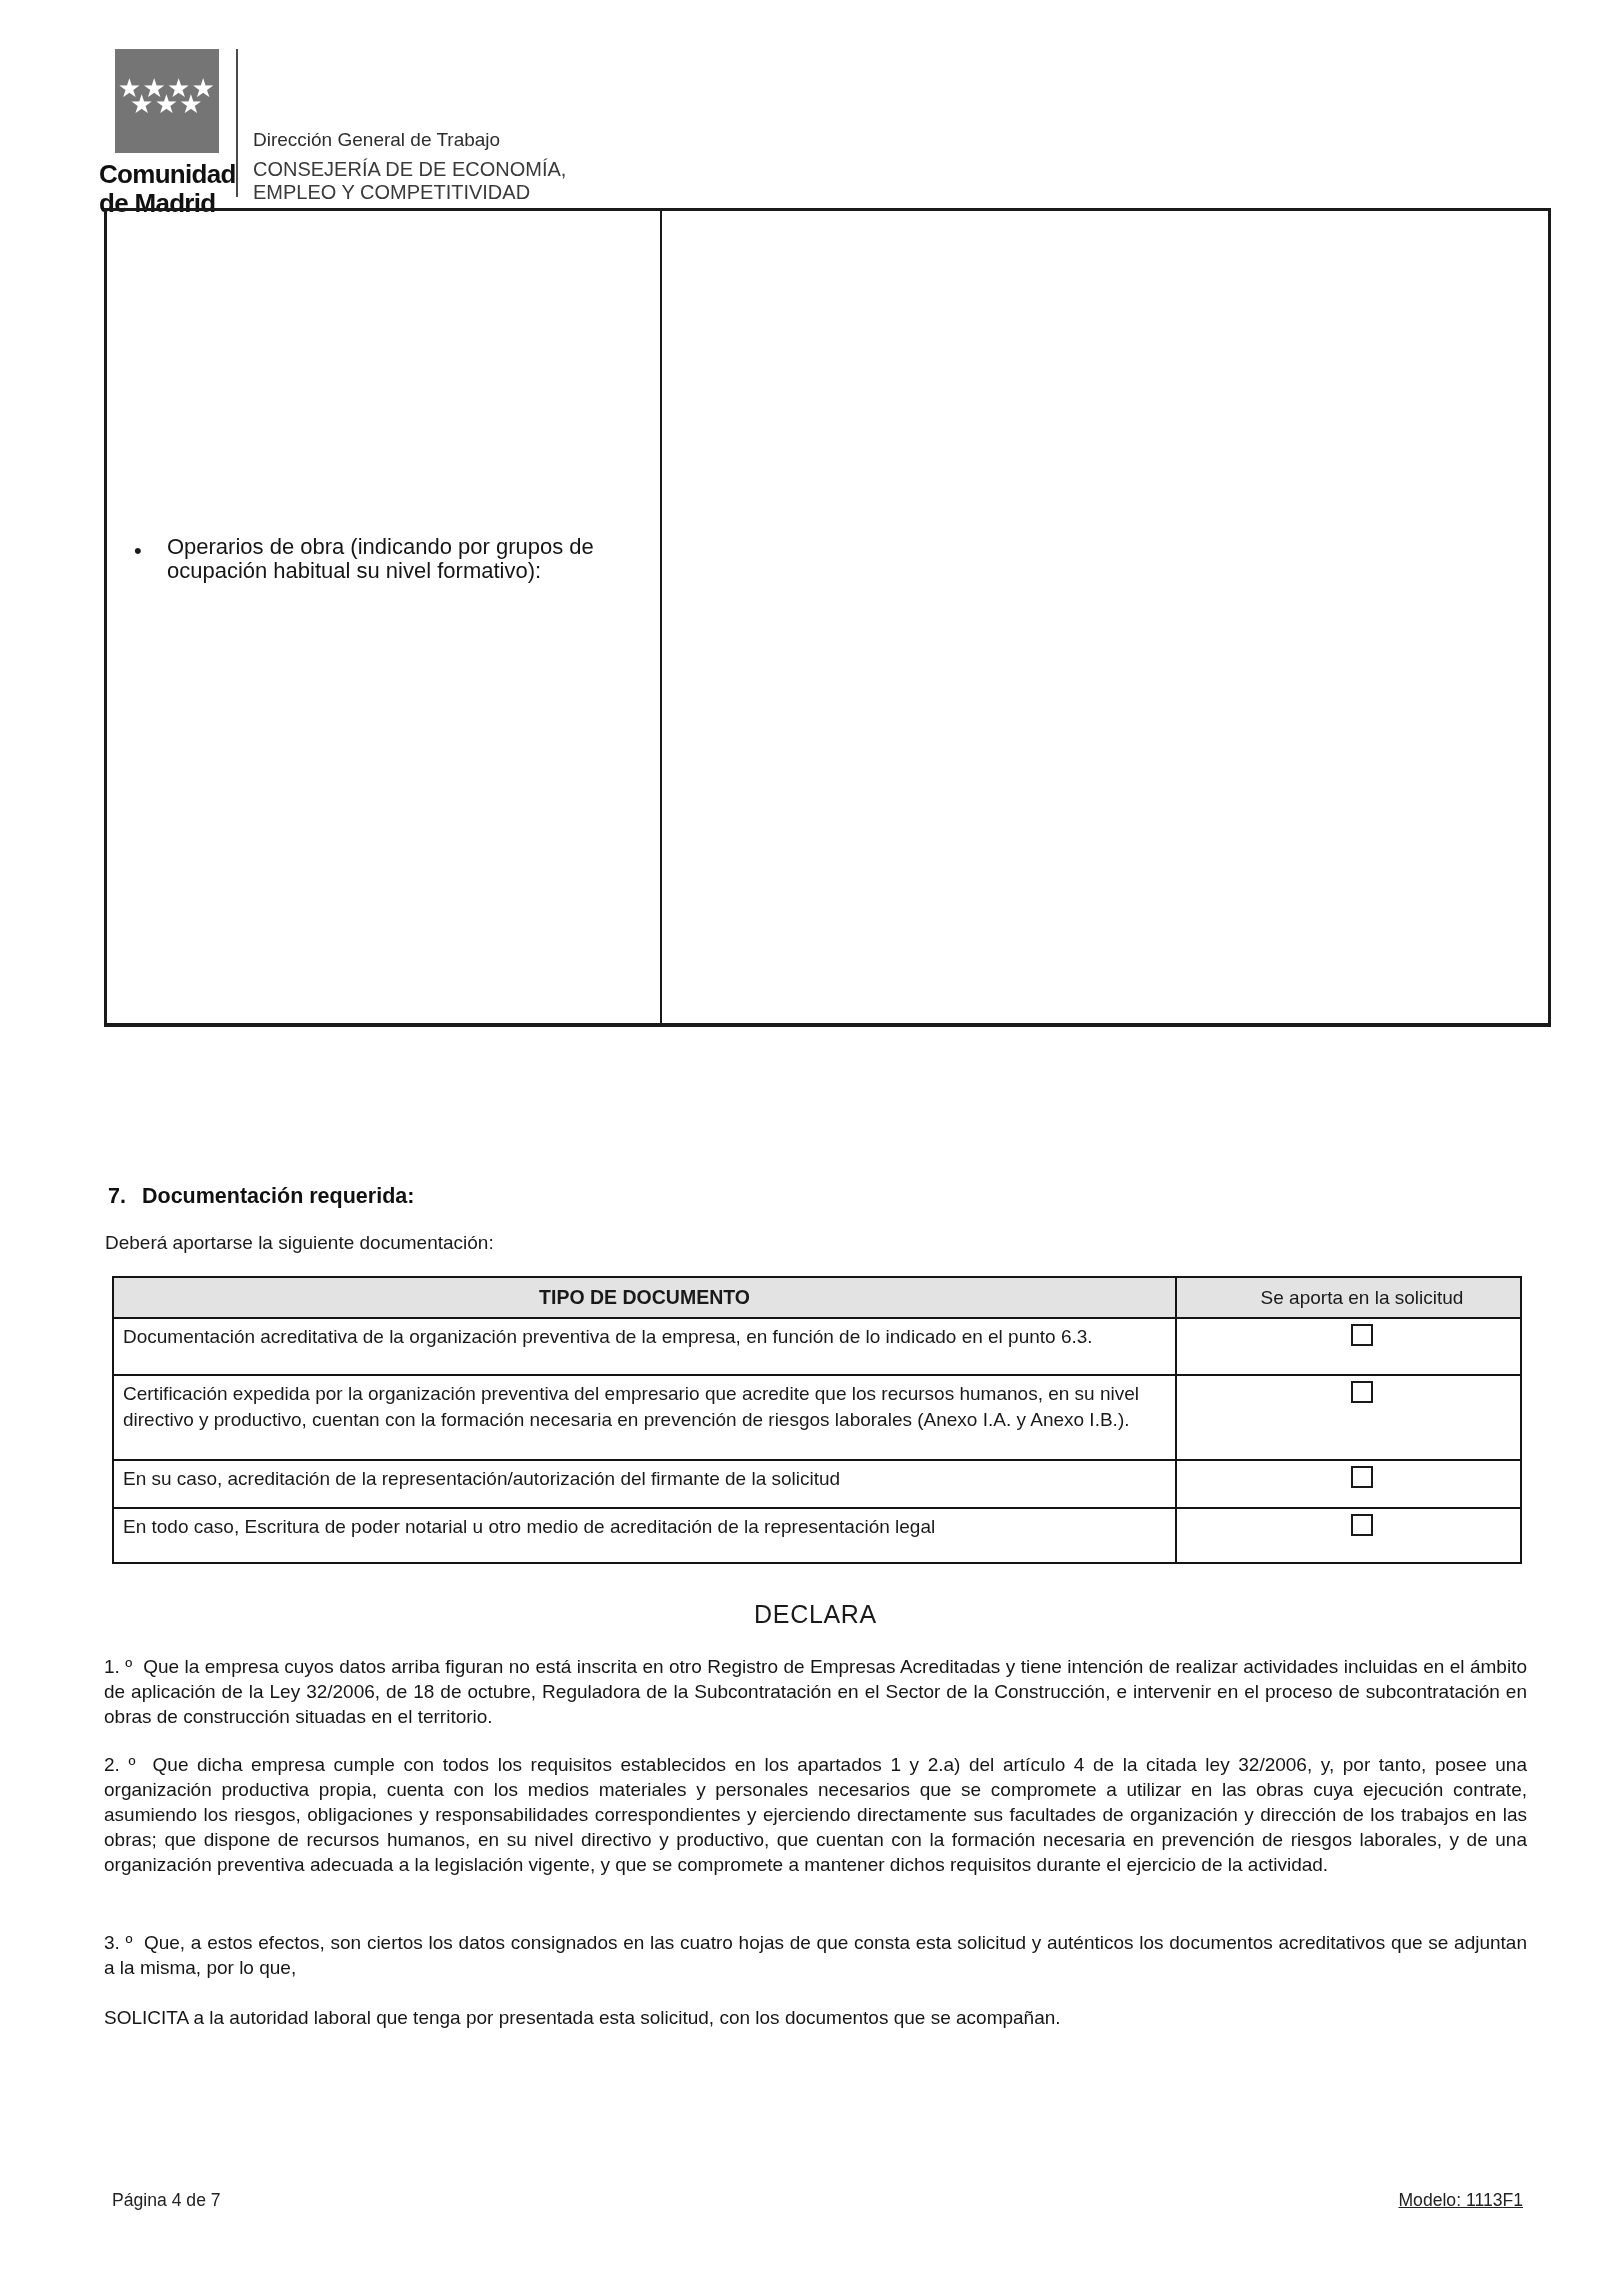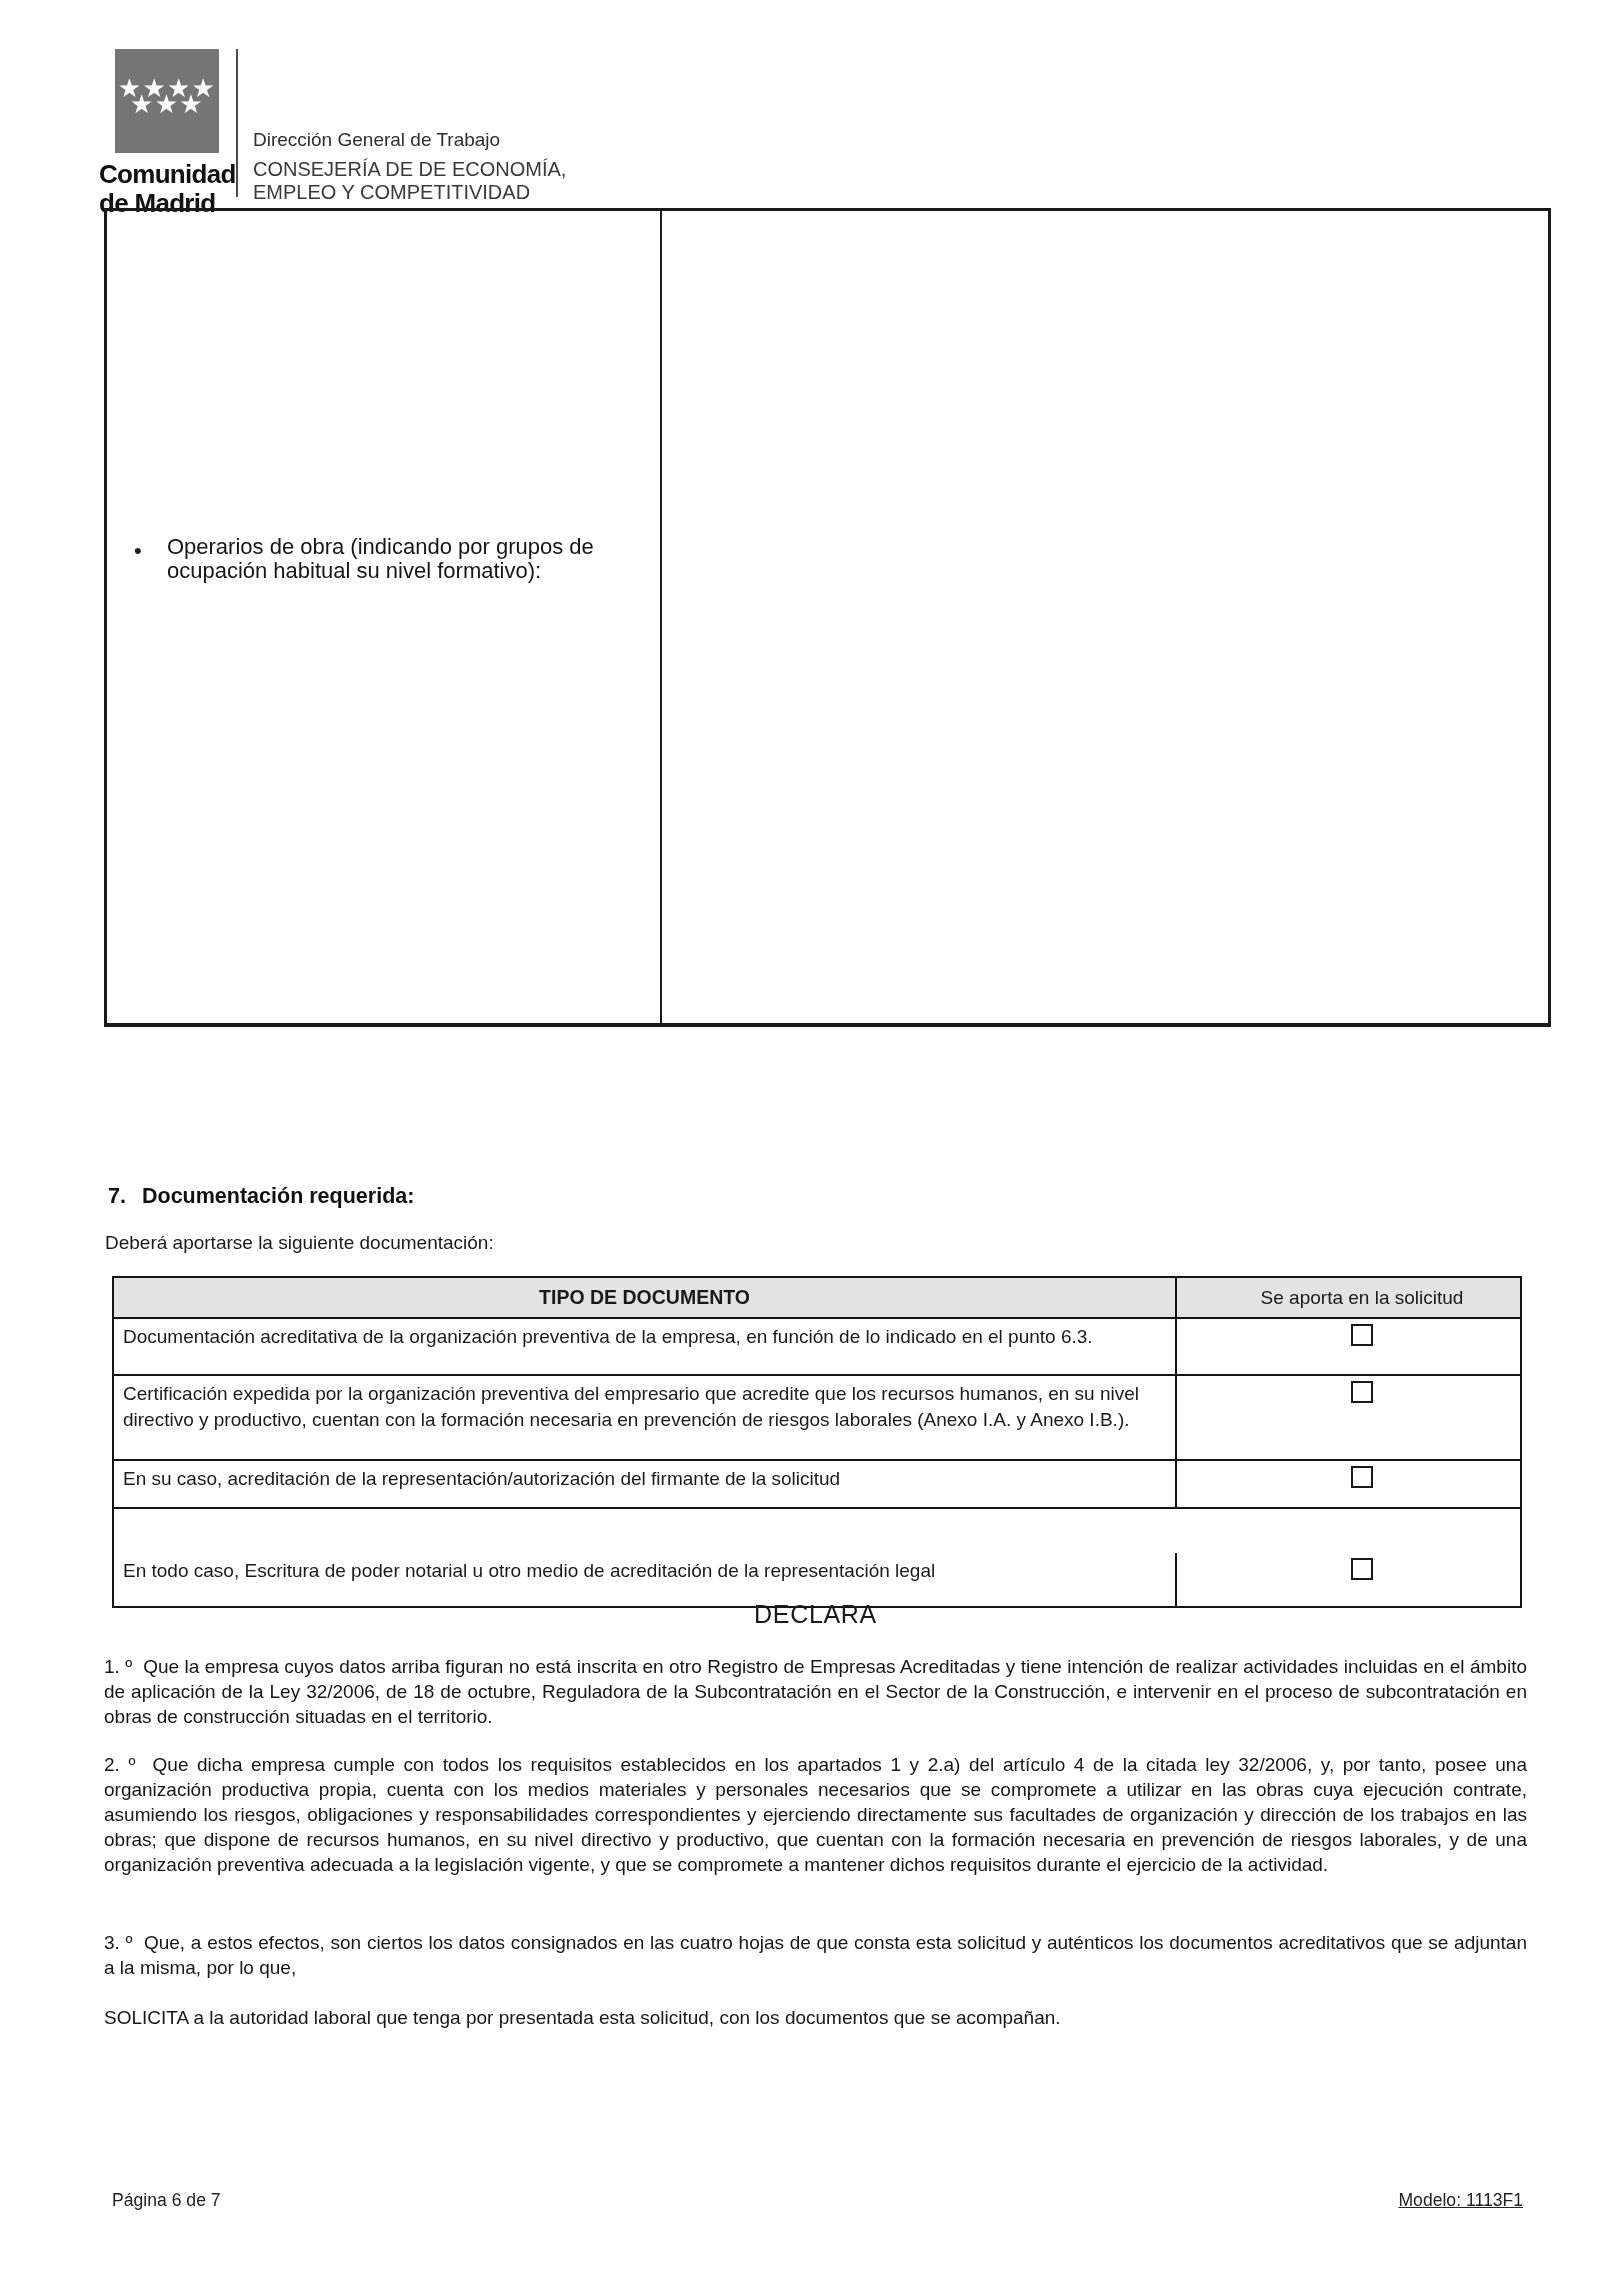--- a/index.html
+++ b/index.html
@@ -35,21 +35,21 @@
   .dt-row { display:flex; border-top:2px solid #141414;gap:27px; }
   .dt-row:first-child { border-top:none; }
   .dt-head { background:#e3e3e3; }
   .dt-c1 { width:1063px; border-right:2px solid #141414; padding:5.2px 9px 6.5px 9px; font-size:19px; line-height:26px; }
   .dt-c2 { flex:1; display:flex; justify-content:center; align-items:flex-start; padding-top:5.2px; }
   .dt-head .dt-c1 { text-align:center; font-weight:bold; font-size:19.5px; padding:7.8px 9px; line-height:23.4px; }
   .dt-head .dt-c2 { font-size:19px; align-items:center; padding:7.8px 0; line-height:23.4px; }
   .h-r1 { min-height:55px; }
   .h-r2 { min-height:83px; }
   .h-r3 { min-height:46px; }
-  .h-r4 { min-height:53px;margin-top:44px; }
+  .h-r4 { min-height:53px; }
   .just { text-align:justify; }
   .checkbox { width:22px; height:22px; border:2.6px solid #1a1a1a; background:#fff; }
 
   
   .declara { position:absolute; left:104px; top:1600px; width:1423px; text-align:center; font-size:25px; letter-spacing:0.7px; }
   .para { position:absolute; left:104px; width:1423px; font-size:19px; line-height:25px; text-align:justify; white-space:pre-wrap; color:#161616; }
   .p1 { top:1654px; }
   .p2 { top:1752px; }
   .p3 { top:1930px; }
   .p4 { top:2005px; text-align:left; }
@@ -123,17 +123,17 @@
         </div>
     </div>
   </div>
 
   <div class="declara">DECLARA</div>
   <div class="para p1">1. º  Que la empresa cuyos datos arriba figuran no está inscrita en otro Registro de Empresas Acreditadas y tiene intención de realizar actividades incluidas en el ámbito de aplicación de la Ley 32/2006, de 18 de octubre, Reguladora de la Subcontratación en el Sector de la Construcción, e intervenir en el proceso de subcontratación en obras de construcción situadas en el territorio.</div>
   <div class="para p2">2. º  Que dicha empresa cumple con todos los requisitos establecidos en los apartados 1 y 2.a) del artículo 4 de la citada ley 32/2006, y, por tanto, posee una organización productiva propia, cuenta con los medios materiales y personales necesarios que se compromete a utilizar en las obras cuya ejecución contrate, asumiendo los riesgos, obligaciones y responsabilidades correspondientes y ejerciendo directamente sus facultades de organización y dirección de los trabajos en las obras; que dispone de recursos humanos, en su nivel directivo y productivo, que cuentan con la formación necesaria en prevención de riesgos laborales, y de una organización preventiva adecuada a la legislación vigente, y que se compromete a mantener dichos requisitos durante el ejercicio de la actividad.</div>
   <div class="para p3">3. º  Que, a estos efectos, son ciertos los datos consignados en las cuatro hojas de que consta esta solicitud y auténticos los documentos acreditativos que se adjuntan a la misma, por lo que,</div>
   <div class="para p4">SOLICITA a la autoridad laboral que tenga por presentada esta solicitud, con los documentos que se acompañan.</div>
 
-  <div class="footer-left">Página 6 de 7</div>
+  <div class="footer-left">Página 4 de 7</div>
   <div class="footer-right">Modelo: 1113F1</div>
 
 </div>
 
 
 </body></html>

